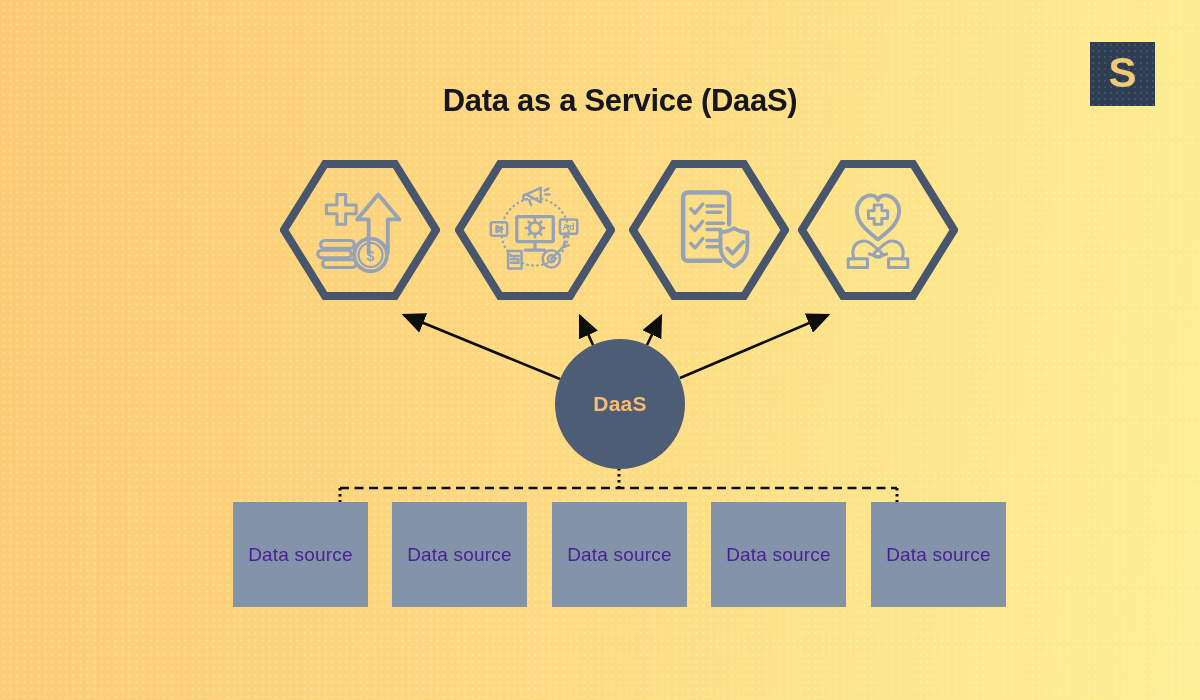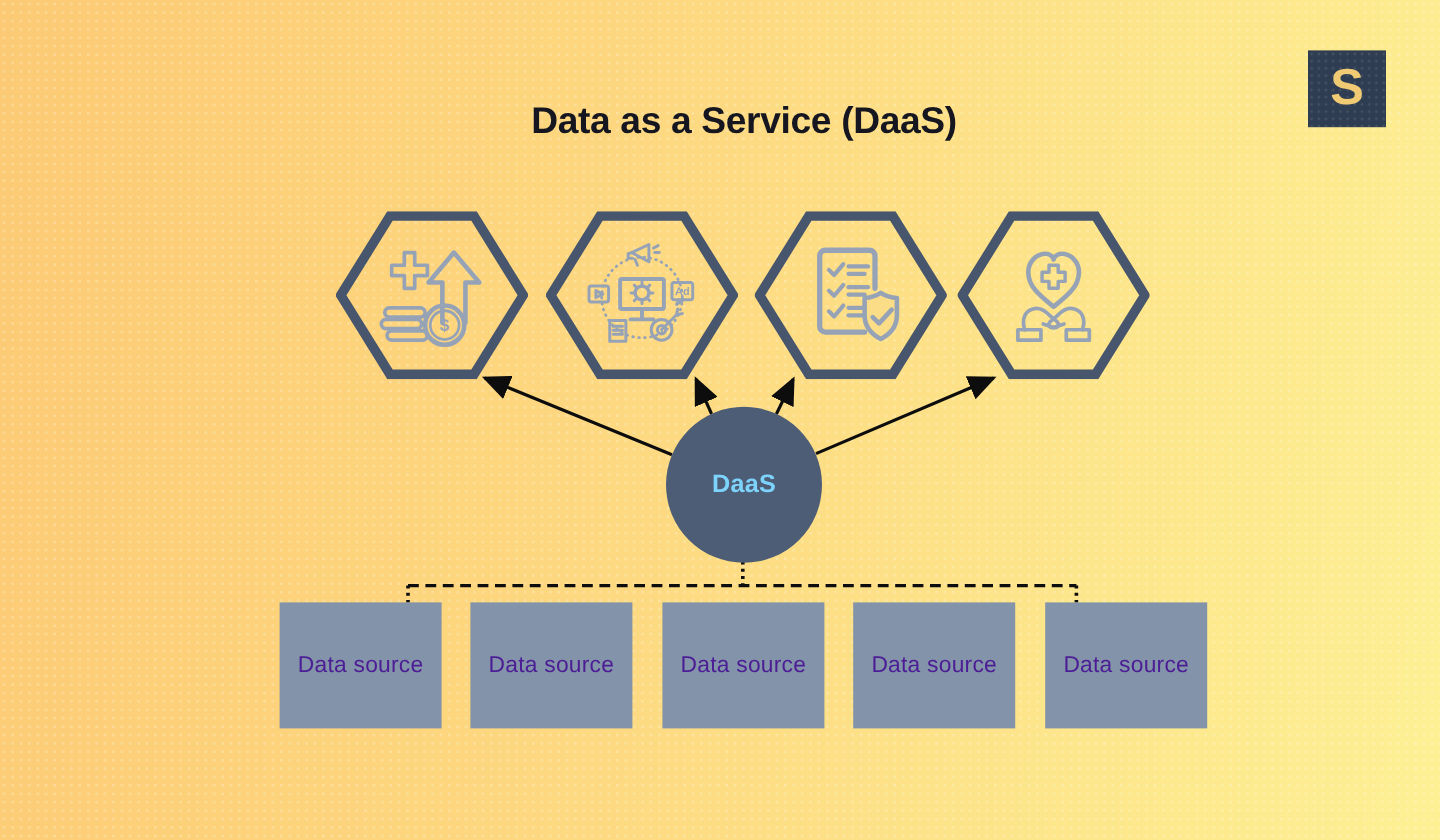--- a/index.html
+++ b/index.html
@@ -51,21 +51,21 @@
   }
   .logo span {
     color: #f0cb74;
     font-size: 42px;
     font-weight: bold;
     line-height: 1;
     padding-bottom: 3px;
   }
   .hex {
     position: absolute;
-    top: 176px;
+    top: 160px;
     width: 160px;
     height: 140px;
     z-index: 4;
     text-align: center;
   }
   .hex svg.outline { position: absolute; inset: 0; }
   .hex .icon-wrap {
     position: absolute;
     left: 50%;
     top: 50%;
@@ -80,21 +80,21 @@
     width: 130px;
     height: 130px;
     border-radius: 50%;
     background: #4d5d76;
     display: flex;
     align-items: center;
     justify-content: center;
     z-index: 4;
   }
   .hub span {
-    color: #7dd3fc;
+    color: #fdba74;
     font-weight: bold;
     font-size: 21px;
     letter-spacing: 0.2px;
   }
   .connectors {
     position: absolute;
     inset: 0;
     z-index: 3;
   }
   .src-box {

